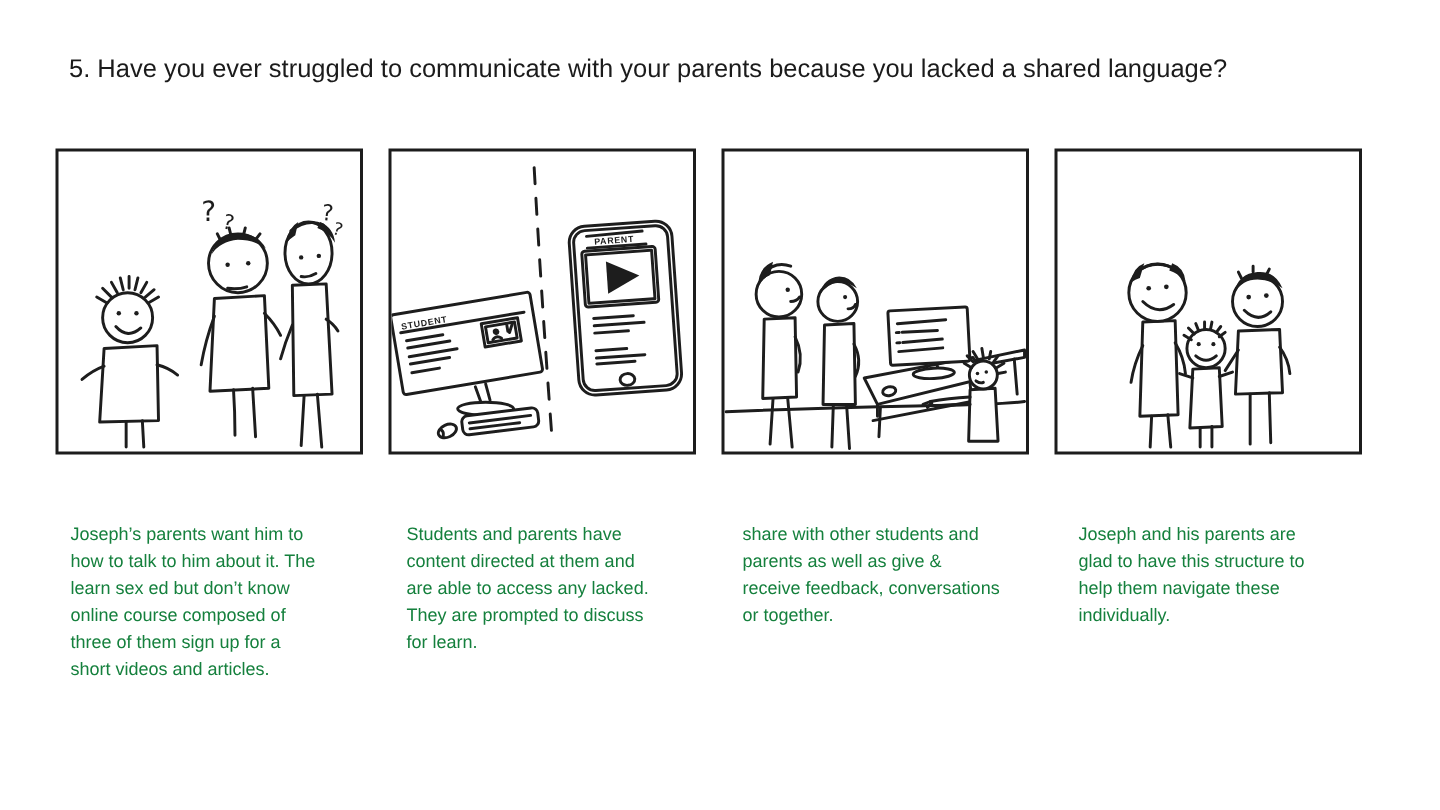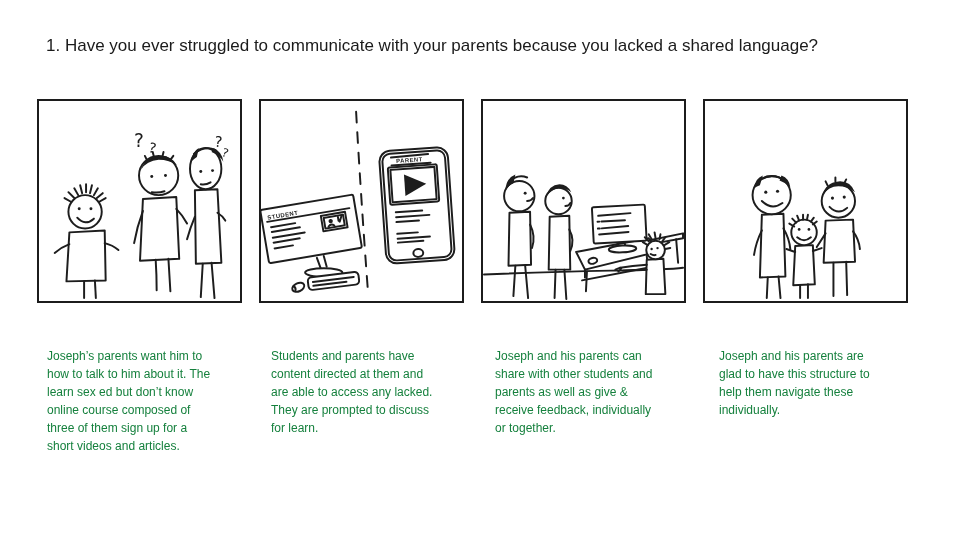--- a/index.html
+++ b/index.html
@@ -15,21 +15,21 @@
   .paper{fill:#ffffff;}
   svg text{font-family:"Liberation Sans",sans-serif;fill:#1d1d1d;}
   .hand{font-weight:700;letter-spacing:.5px;}
   .qm{font-family:"DejaVu Sans",sans-serif;fill:#1d1d1d;}
 </style>
 </head>
 <body>
 
 <div class="page">
 
-  <div class="title">1. Have you ever struggled to communicate with your parents because you lacked a shared language?</div>
+  <div class="title">5. Have you ever struggled to communicate with your parents because you lacked a shared language?</div>
 
   <div class="panel p1">
     <svg viewBox="0 0 205 204" preserveAspectRatio="none">
       <g>
         <path class="sk paper" d="M106,100 L140,98 L143,161 L103,163 Z"></path>
         <path class="sk" d="M106,112 Q100,128 97,145"></path>
         <path class="sk" d="M140,110 Q147,117 151,125"></path>
         <path class="sk" d="M119,162 Q120,177 120,193"></path>
         <path class="sk" d="M132,161 Q133,177 134,194"></path>
         <circle class="sk paper" cx="122" cy="76" r="20"></circle>
@@ -227,24 +227,23 @@
     <div>short videos and articles.</div>
   </div>
   <div class="caption c2">
     <div>Students and parents have</div>
     <div>content directed at them and</div>
     <div>are able to access any lacked.</div>
     <div>They are prompted to discuss</div>
     <div>for learn.</div>
   </div>
   <div class="caption c3">
-    <div>Joseph and his parents can</div>
     <div>share with other students and</div>
     <div>parents as well as give &amp;</div>
-    <div>receive feedback, individually</div>
+    <div>receive feedback, conversations</div>
     <div>or together.</div>
   </div>
   <div class="caption c4">
     <div>Joseph and his parents are</div>
     <div>glad to have this structure to</div>
     <div>help them navigate these</div>
     <div>individually.</div>
   </div>
 
 </div>

